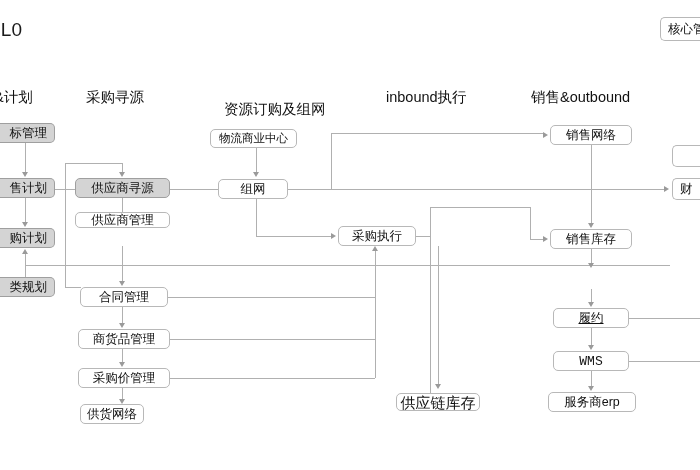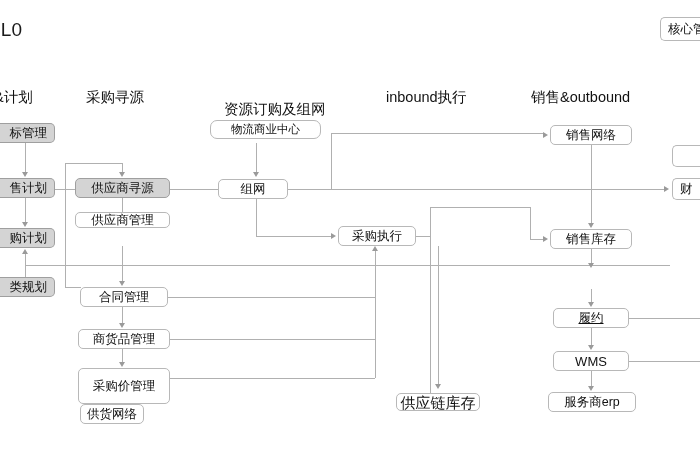--- a/index.html
+++ b/index.html
@@ -174,31 +174,31 @@
 
   <div class="node gray clip-left" style="left:-20px;top:123px;width:75px;height:20px;">标管理</div>
   <div class="node gray clip-left" style="left:-20px;top:178px;width:75px;height:20px;">售计划</div>
   <div class="node gray clip-left" style="left:-20px;top:228px;width:75px;height:20px;">购计划</div>
   <div class="node gray clip-left" style="left:-20px;top:277px;width:75px;height:20px;">类规划</div>
 
   <div class="node gray" style="left:75px;top:178px;width:95px;height:20px;">供应商寻源</div>
   <div class="node" style="left:75px;top:212px;width:95px;height:16px;">供应商管理</div>
   <div class="node" style="left:80px;top:287px;width:88px;height:20px;">合同管理</div>
   <div class="node" style="left:78px;top:329px;width:92px;height:20px;">商货品管理</div>
-  <div class="node" style="left:78px;top:368px;width:92px;height:36px;">采购价管理</div>
+  <div class="node" style="left:78px;top:368px;width:92px;height:20px;">采购价管理</div>
   <div class="node" style="left:80px;top:404px;width:64px;height:20px;">供货网络</div>
 
-  <div class="node" style="left:210px;top:120px;width:111px;height:19px;font-size:11.5px;border-radius:7px;">物流商业中心</div>
+  <div class="node" style="left:210px;top:129px;width:87px;height:19px;font-size:11.5px;">物流商业中心</div>
   <div class="node" style="left:218px;top:179px;width:70px;height:20px;">组网</div>
 
   <div class="node" style="left:338px;top:226px;width:78px;height:20px;">采购执行</div>
   <div class="node" style="left:396px;top:393px;width:84px;height:18px;font-size:15px;">供应链库存</div>
 
   <div class="node" style="left:550px;top:125px;width:82px;height:20px;">销售网络</div>
   <div class="node" style="left:550px;top:229px;width:82px;height:20px;">销售库存</div>
   <div class="node" style="left:553px;top:308px;width:76px;height:20px;text-decoration:underline;">履约</div>
-  <div class="node" style="left:553px;top:351px;width:76px;height:20px;font-size:13px;">WMS</div>
+  <div class="node" style="left:553px;top:351px;width:76px;height:20px;font-size:13px;font-family:Liberation Mono, monospace;">WMS</div>
   <div class="node" style="left:548px;top:392px;width:88px;height:20px;">服务商erp</div>
 
   <div class="node clip-right" style="left:672px;top:145px;width:40px;height:22px;"></div>
   <div class="node clip-right" style="left:672px;top:178px;width:40px;height:22px;">财</div>
 
 </div>
 
 </body></html>

